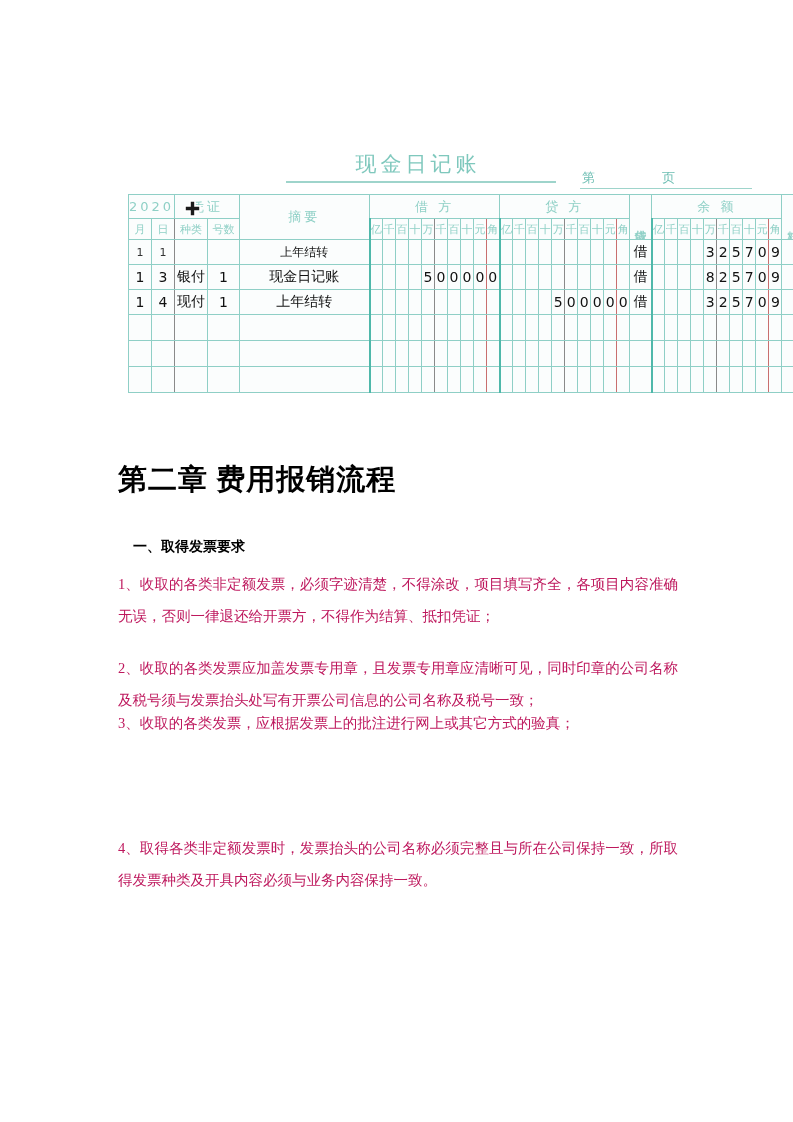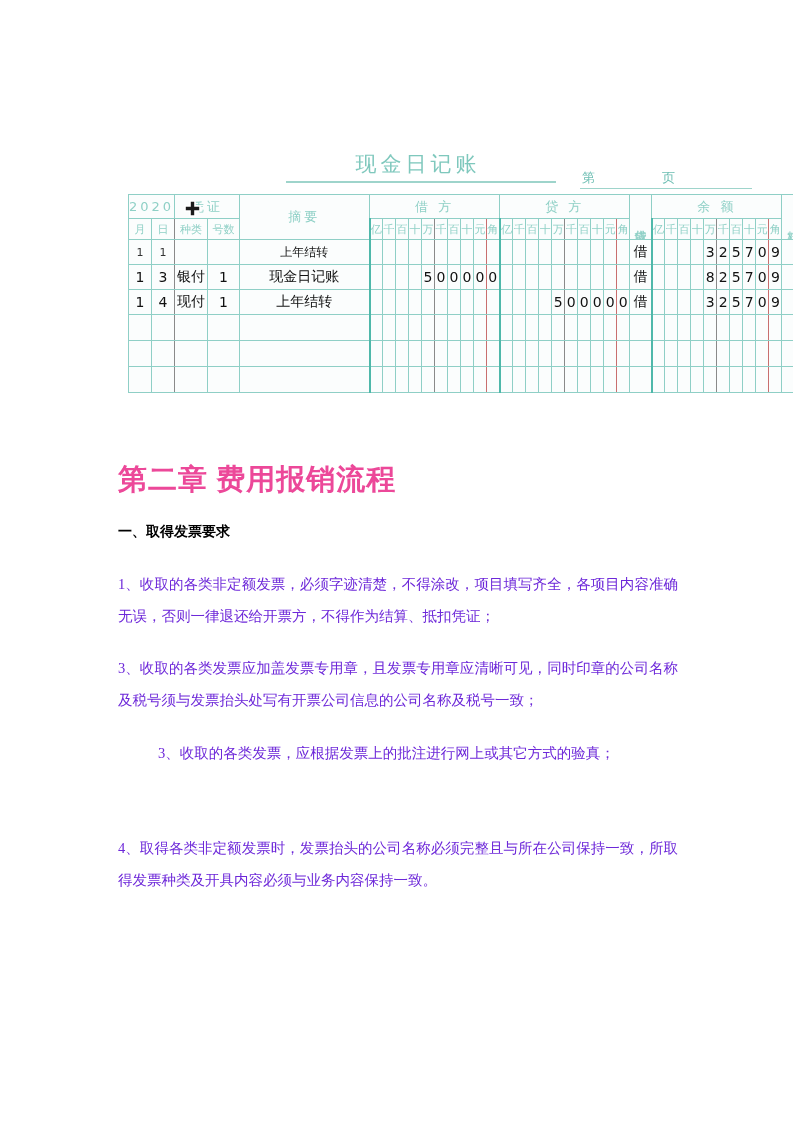--- a/index.html
+++ b/index.html
@@ -140,46 +140,46 @@
   }
   h1.chapter {
     position: absolute;
     left: 118px;
     top: 460px;
     margin: 0;
     font-size: 29px;
     font-weight: bold;
     font-family: "Liberation Serif", "DejaVu Serif", serif;
     letter-spacing: 1px;
-    color: #ec4899;
+    color: #000000;
   }
   h2.section {
     position: absolute;
     left: 118px;
     top: 523px;
-    margin: 0;
+    margin: 15px;
     font-size: 14px;
     font-weight: bold;
     font-family: "Liberation Sans", "DejaVu Sans", sans-serif;
     color: #000;
   }
   .para {
     position: absolute;
     left: 118px;
     width: 560px;
     margin: 0;
     font-size: 14.5px;
     line-height: 32px;
     font-family: "Liberation Serif", "DejaVu Serif", serif;
-    color: #6d28d9;
+    color: #be185d;
     text-align: justify;
   }
   .p1 { top: 568px; }
   .p2 { top: 652px; }
-  .p3 { top: 737px; margin-left: 40px; }
+  .p3 { top: 707px; }
   .p4 { top: 832px; }
 </style>
 </head>
 <body>
 
 <div class="ledger-figure">
 
   <div class="ledger-titlebar">
     <div class="ledger-title">现金日记账</div>
     <div class="ledger-title-rule"></div>
@@ -523,16 +523,16 @@
 
   <svg class="cursor-cross" viewBox="0 0 19 19">
     <path d="M7 1 L12 1 L12 6 L17 6 L17 11 L12 11 L12 16 L7 16 L7 11 L2 11 L2 6 L7 6 Z" fill="#1a1a1a" stroke="#ffffff" stroke-width="1.6"></path>
   </svg>
 </div>
 
 <div class="doc">
   <h1 class="chapter">第二章  费用报销流程</h1>
   <h2 class="section">一、取得发票要求</h2>
   <p class="para p1">1、收取的各类非定额发票，必须字迹清楚，不得涂改，项目填写齐全，各项目内容准确无误，否则一律退还给开票方，不得作为结算、抵扣凭证；</p>
-  <p class="para p2">3、收取的各类发票应加盖发票专用章，且发票专用章应清晰可见，同时印章的公司名称及税号须与发票抬头处写有开票公司信息的公司名称及税号一致；</p>
+  <p class="para p2">2、收取的各类发票应加盖发票专用章，且发票专用章应清晰可见，同时印章的公司名称及税号须与发票抬头处写有开票公司信息的公司名称及税号一致；</p>
   <p class="para p3">3、收取的各类发票，应根据发票上的批注进行网上或其它方式的验真；</p>
   <p class="para p4">4、取得各类非定额发票时，发票抬头的公司名称必须完整且与所在公司保持一致，所取得发票种类及开具内容必须与业务内容保持一致。</p>
 </div>
 
 </body></html>

